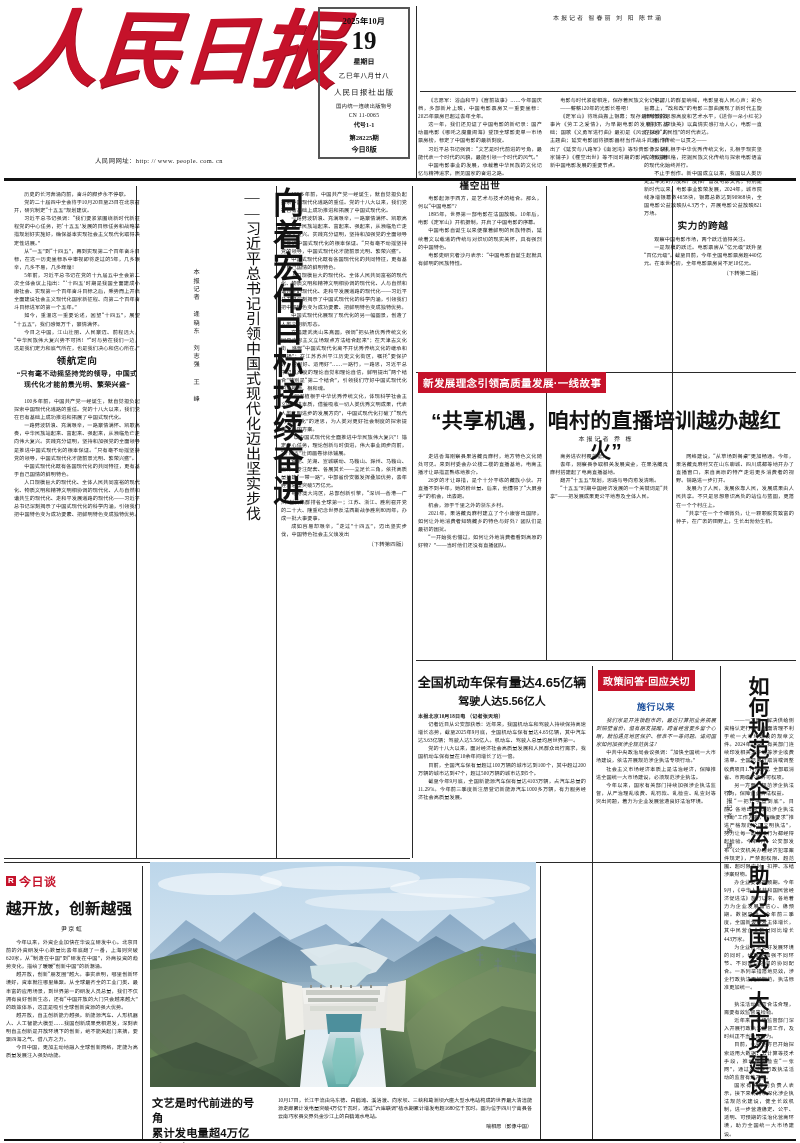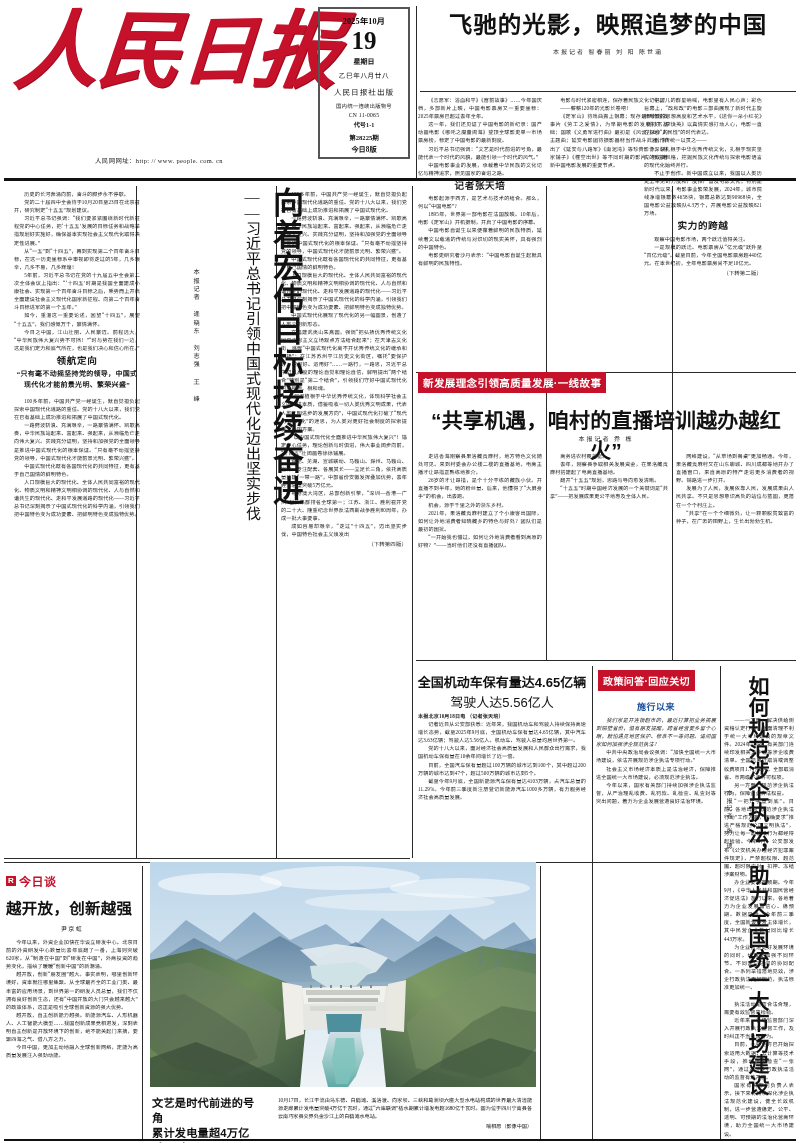--- a/index.html
+++ b/index.html
@@ -189,21 +189,20 @@
       <div class="d-pub">人民日报社出版</div>
       <div class="d-sm">国内统一连续出版物号</div>
       <div class="d-cn">CN 11-0065</div>
       <div class="d-code">代号1-1</div>
       <div class="d-issue">第28225期</div>
       <div class="d-pages">今日8版</div>
     </div>
   </div>
 
   <div id="feature">
-    <div id="feature-title">飞驰的光影，映照追梦的中国</div>
     <div id="feature-byline">本报记者 智春丽 刘 阳 陈世涵</div>
   </div>
 
   <div class="hline" style="left:420px;top:91px;width:376px;"></div>
 
   <div class="hline thick" style="left:4px;top:178px;width:792px;"></div>
   <div class="vline" style="left:416px;top:6px;height:172px;"></div>
 
   <div class="vline" style="left:136px;top:186px;height:672px;"></div>
   <div class="vline" style="left:276px;top:186px;height:672px;"></div>
@@ -259,21 +258,21 @@
     <p>粤港澳大湾区，总部创新引擎，“深圳—香港—广州”创新集群排名全球第一；江苏、浙江、胜利召开党的二十大、隆重纪念世界反法西斯战争胜利80周年，办成一批大事要事。</p>
     <p>成如容易却艰辛，“走过”十四五”，迈出坚实步伐，中国特色社会主义焕发出</p>
     <span class="jump">（下转第四版）</span>
   </div>
 
   <div class="body-txt" style="position:absolute;left:418px;top:96px;width:124px;">
     <p>《志愿军：浴血和平》《窗前故事》……今年国庆档，多部新片上映，中国电影票房又一重要坐标：2025年票房已超过去年全年。</p>
     <p>这一年，我们还见证了中国电影的新纪录：国产动画电影《哪吒之魔童闹海》登顶全球影史单一市场票房榜，标定了中国电影的最新刻度。</p>
     <p>习近平总书记强调：“文艺是时代前进的号角，最能代表一个时代的风貌，最能引领一个时代的风气。”</p>
     <p>中国电影事业的发展，承载着中华民族的文化记忆与精神追求，照见国家的奋进之路。</p>
-    <div class="subhead">记者张天培</div>
+    <div class="subhead">槿空出世</div>
     <p>电影起源于西方，是艺术与技术的结合。那么，何以“中国电影”？</p>
     <p>1895年，世界第一部电影在法国放映。10年后，电影《定军山》开机摄制，开启了中国电影的序幕。</p>
     <p>中国电影自诞生以来便葆着鲜明的民族特质，延续着文以载道的传统与对炽切的现实关怀，具有强烈的中国特色。</p>
     <p>电影史研究者沙丹表示：“中国电影自诞生起就具有鲜明的民族特性。</p>
   </div>
 
   <div class="body-txt" style="position:absolute;left:550px;top:96px;width:118px;">
     <p>电影与时代紧密相连，保存着民族文化记忆。”</p>
     <p>——薪薪120年的光影长卷吧！</p>
     <p>《定军山》将戏曲搬上银幕；现存最早的短故事片《劳工之爱情》，为早期电影的发展打下基础；国歌《义勇军进行曲》最初是《风云儿女》的主题曲；延安电影团将摄影器材当作战斗武器，拍出了《延安与八路军》《南泥湾》等珍贵影像；《林家铺子》《槿空出世》等不同时期的影片，标注着新中国电影发展的重要节点。</p>
@@ -309,21 +308,21 @@
     <p>翻开“十五五”规划，思路与导向愈发清晰。</p>
     <p>“十五五”时期中国经济发展的一个关键词是“共享”——把发展成果更公平地惠及全体人民。</p>
   </div>
   <div class="body-txt" style="position:absolute;left:676px;top:452px;width:118px;">
     <p>网络建设，“从草场到餐桌”更加畅通。今年，果洛藏贡麻村又在山东聊城、四川成都等地开办了直播窗口，来自高原的特产走进更多消费者的视野。销路进一步打开。</p>
     <p>发展为了人民，发展依靠人民，发展成果由人民共享。不只是思想意识高处的站位与蓝图，更落在一个个村庄上。</p>
     <p>“共享”在一个个细微处，让一颗颗脱贫致富的种子，在广袤的田野上，生长出勃勃生机。</p>
   </div>
 
   <div class="headline-2" style="position:absolute;left:416px;top:672px;width:172px;font-size:13px;">全国机动车保有量达4.65亿辆</div>
-  <div class="headline-2" style="position:absolute;left:416px;top:692px;width:172px;font-size:13px;font-weight:normal;">驾驶人达5.56亿人</div>
+  <div class="headline-2" style="position:absolute;left:416px;top:692px;width:172px;font-size:11px;font-weight:bold;">驾驶人达5.56亿人</div>
   <div class="body-txt" style="position:absolute;left:418px;top:712px;width:168px;">
     <p style="text-indent:0;font-weight:bold;">本报北京10月18日电 （记者张天培）</p>
     <p>记者近日从公安部获悉：近年来，我国机动车和驾驶人持续保持高速增长态势，截至2025年9月底，全国机动车保有量达4.65亿辆，其中汽车达3.63亿辆；驾驶人达5.56亿人。机动车、驾驶人总量均居世界第一。</p>
     <p>党的十八大以来，面对经济社会高质量发展和人民群众出行需求，我国机动车保有量在10余年间增长了近一倍。</p>
     <p>目前，全国汽车保有量超过100万辆的城市达到100个，其中超过200万辆的城市达到47个，超过500万辆的城市达到5个。</p>
     <p>截至今年9月底，全国新能源汽车保有量达4103万辆，占汽车总量的11.29%。今年前三季度新注册登记新能源汽车1000多万辆，有力服务经济社会高质量发展。</p>
   </div>
 
   <div style="position:absolute;left:598px;top:670px;">
     <span class="redbanner" style="font-size:10px;">政策问答·回应关切</span>

